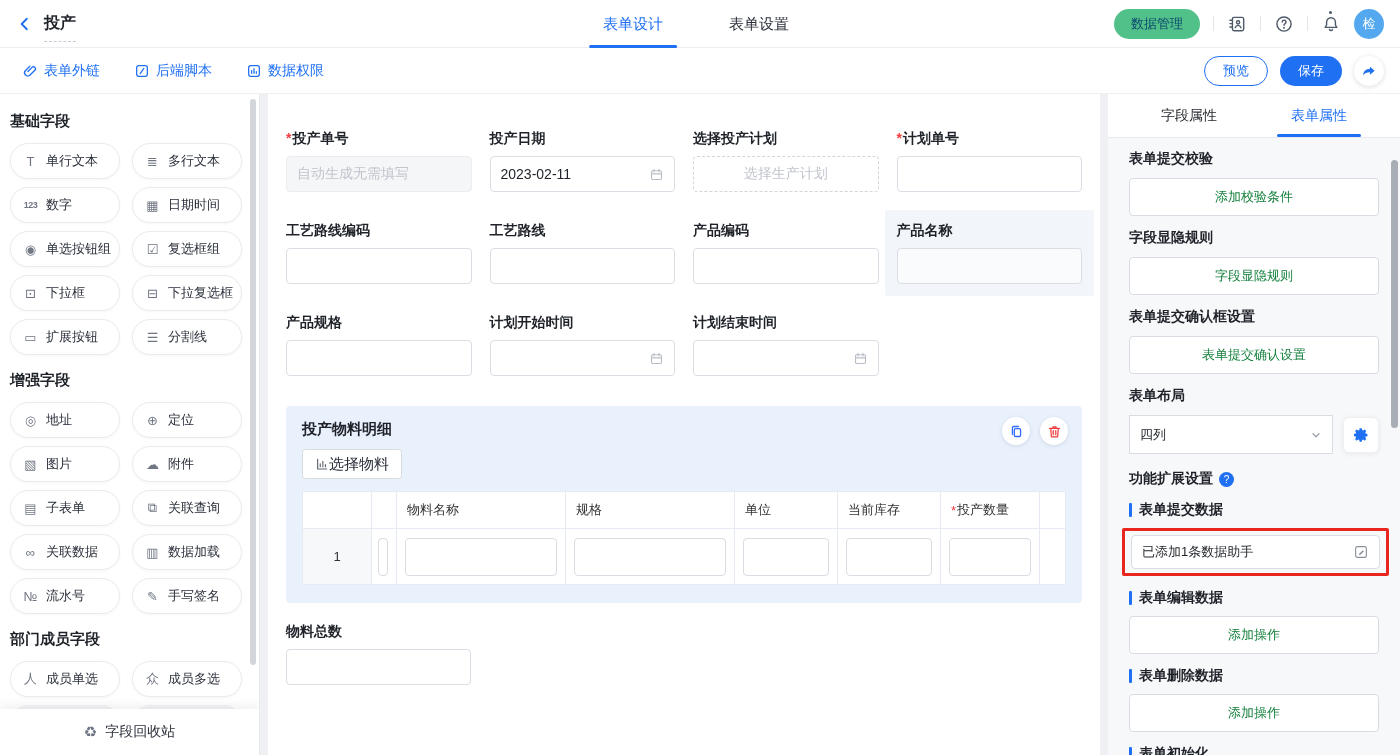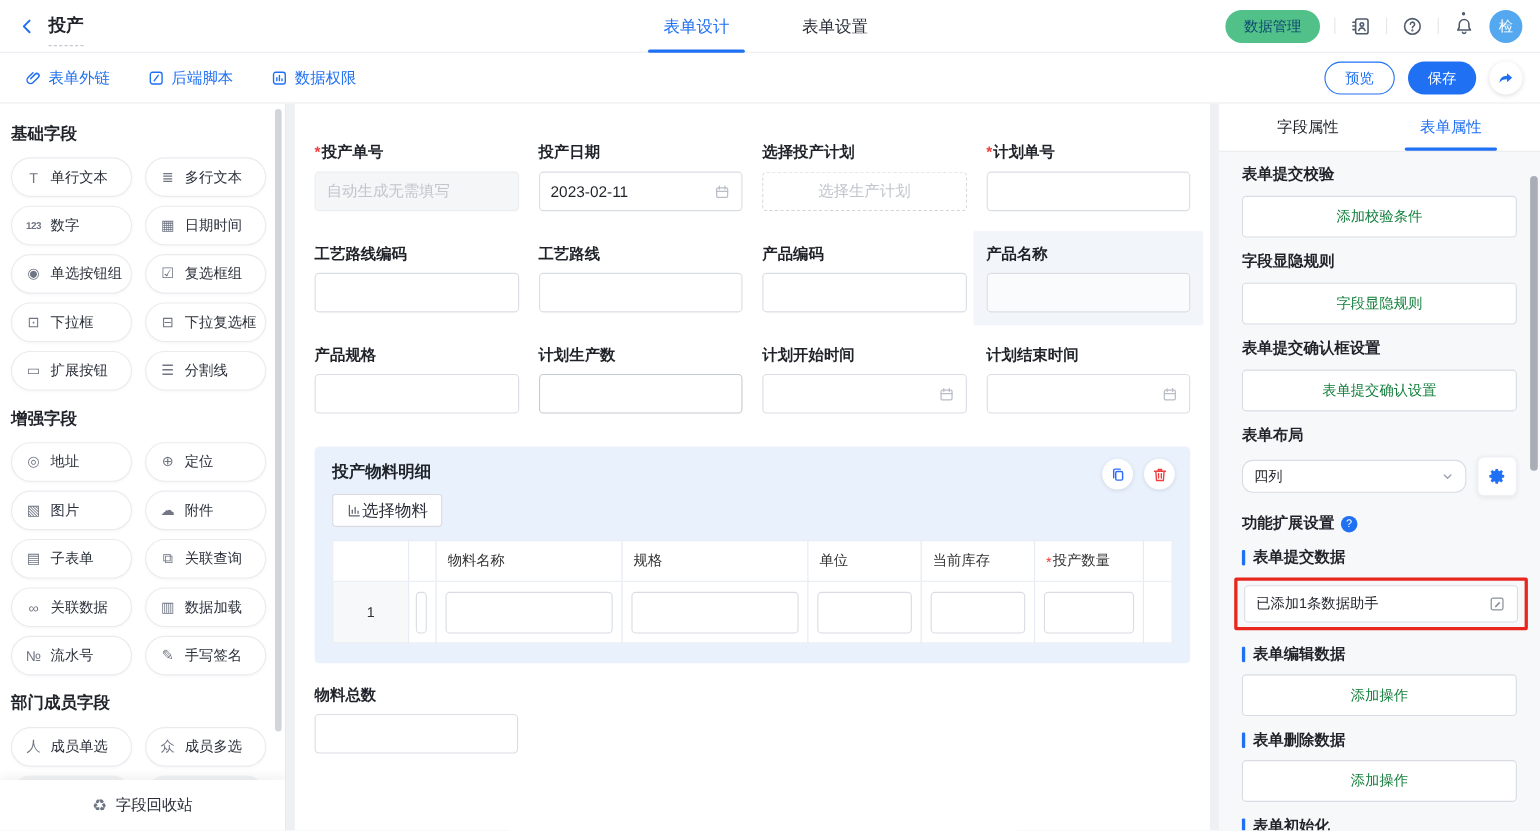--- a/index.html
+++ b/index.html
@@ -87,21 +87,21 @@
   
   .panel { width:292px; flex:0 0 292px; background:#f7f8fa; position:relative; overflow:hidden; }
   .p-tabs { height:44px; background:#fff; border-bottom:1px solid #e8eaed; display:flex; justify-content:center; gap:58px; }
   .p-tab { display:flex; align-items:center; font-size:14px; color:#1f2329; cursor:pointer; position:relative; padding:0 8px; }
   .p-tab.active { color:#2070f3; }
   .p-tab.active:after { content:""; position:absolute; left:-6px; right:-6px; bottom:0; height:3px; background:#2070f3; border-radius:2px; }
   .p-body { padding:8px 21px 0; }
   .p-label { font-size:14px; font-weight:700; margin:13px 0 10px; }
   .p-btn { width:100%; height:38px; background:#fff; border:1px solid #d9dce3; border-radius:4px; font-size:13px; color:#15803d; cursor:pointer; font-family:inherit; }
   .layout-row { display:flex; gap:10px; align-items:center; }
-  .p-select { flex:1; height:30px; background:#fff; border:1px solid #d9dce3; border-radius:10px; display:flex; align-items:center; justify-content:space-between; padding:0 10px; font-size:13px; cursor:pointer; }
+  .p-select { flex:1; height:39px; background:#fff; border:1px solid #d9dce3; border-radius:0; display:flex; align-items:center; justify-content:space-between; padding:0 10px; font-size:13px; cursor:pointer; }
   .p-select .chev { color:#9aa0aa; }
   .gear-btn { width:36px; height:36px; background:#fff; border:1px solid #eef0f3; border-radius:6px; box-shadow:0 1px 5px rgba(31,35,41,.08); display:flex; align-items:center; justify-content:center; cursor:pointer; }
   .ext-row { display:flex; align-items:center; gap:6px; margin:16px 0 2px; }
   .ext-row .p-label { margin:0; }
   .help-dot { width:15px; height:15px; border-radius:50%; background:#2070f3; color:#fff; font-size:10px; display:flex; align-items:center; justify-content:center; }
   .bar-label { display:flex; align-items:center; gap:7px; font-size:14px; font-weight:700; margin:13px 0 9px; }
   .bar-label .bar { width:3px; height:14px; background:#2070f3; border-radius:1px; }
   .red-annot { border:3px solid #e8261d; border-radius:2px; padding:4px 6px; margin:0 -10px 2px -7px; }
   .value-box { height:34px; background:#fff; border:1px solid #d9dce3; border-radius:4px; display:flex; align-items:center; justify-content:space-between; padding:0 10px; font-size:13px; color:#1f2329; cursor:pointer; }
   .value-box .edit { color:#8a909b; cursor:pointer; }
@@ -349,24 +349,20 @@
         </div>
         <div class="cell selected">
           <div class="flabel">产品名称</div>
           <div class="ctrl"></div>
         </div>
         <div class="cell">
           <div class="flabel">产品规格</div>
           <div class="ctrl"></div>
         </div>
         <div class="cell">
-          <div class="flabel">计划生产数</div>
-          <div class="ctrl hoverb"></div>
-        </div>
-        <div class="cell">
           <div class="flabel">计划开始时间</div>
           <div class="ctrl date">
             <span></span>
             <span class="cal">
               <svg width="15" height="15" viewBox="0 0 24 24" fill="none" stroke="currentColor" stroke-width="1.8" stroke-linecap="round">
                 <rect x="4" y="6" width="16" height="14" rx="2"></rect>
                 <path d="M8 3.5V8M16 3.5V8M4 11h16"></path>
               </svg>
             </span>
           </div>

